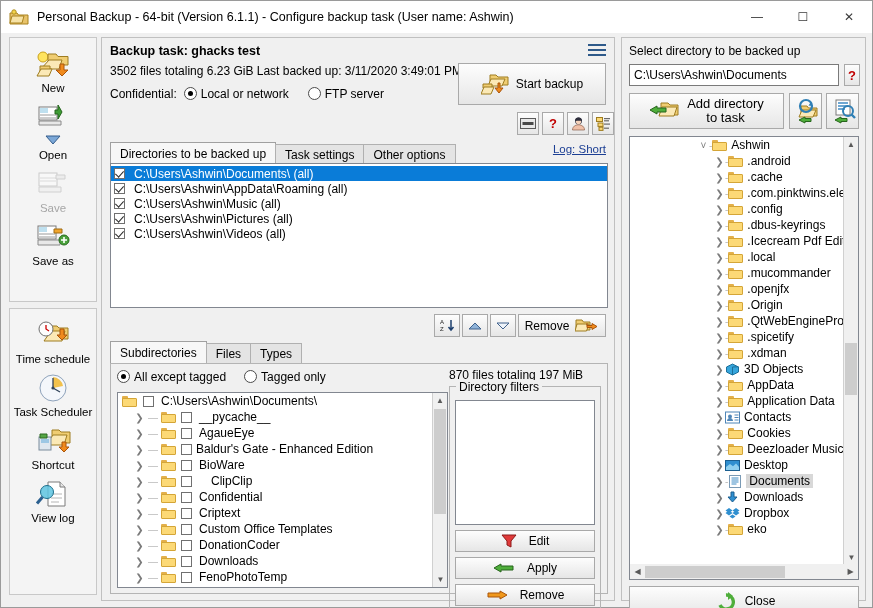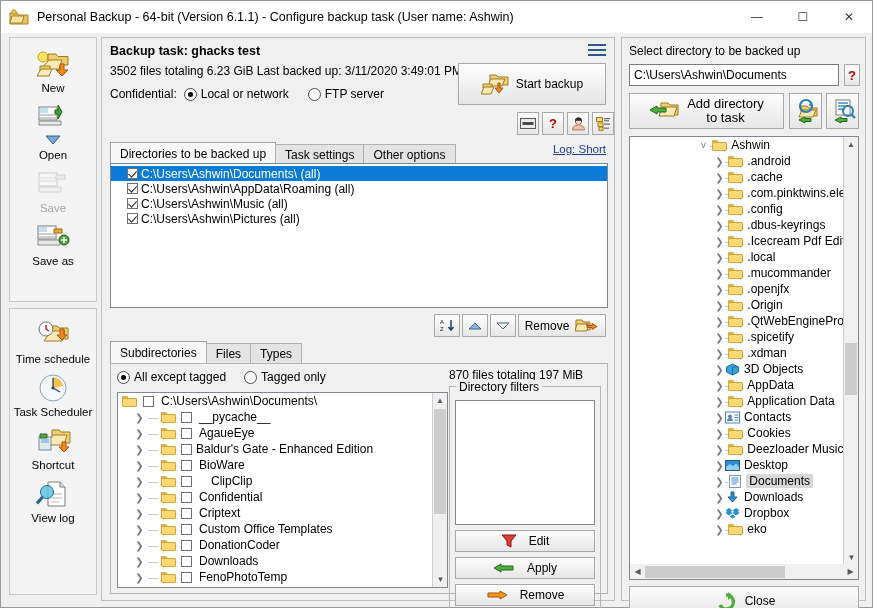--- a/index.html
+++ b/index.html
@@ -34,33 +34,33 @@
   .side-label.disabled{color:#a6a6a6;}
   .side-ico{width:38px;height:32px;position:relative;}
 
   
   .main{position:absolute;left:100px;top:36px;width:514px;height:564px;background:#f0f0f0;border:1px solid #c0c0c0;box-sizing:border-box;}
   .task-title{position:absolute;left:8px;top:6px;font-size:12.5px;font-weight:bold;}
   .task-sub{position:absolute;left:8px;top:26px;font-size:12px;}
   .dest-row{position:absolute;left:8px;top:49px;display:flex;align-items:center;font-size:12px;gap:7px;}
   .radio{width:13px;height:13px;border-radius:50%;border:1px solid #4b4b4b;background:#fff;box-sizing:border-box;position:relative;display:inline-block;flex:0 0 auto;}
   .radio.on::after{content:"";position:absolute;left:3px;top:3px;width:5px;height:5px;border-radius:50%;background:#000;}
-  .radio-lbl{display:flex;align-items:center;gap:4px;}
+  .radio-lbl{display:flex;align-items:flex-start;gap:4px;}
   .hamburger{position:absolute;right:8px;top:6px;width:18px;height:14px;}
   .hamburger i{display:block;height:2px;background:#2e5a8a;margin-bottom:3px;}
   .startbtn{position:absolute;right:8px;top:25px;width:148px;height:42px;gap:7px;}
   .combo{position:absolute;left:8px;top:74px;width:402px;height:23px;background:#fff;border:1px solid #7a7a7a;box-sizing:border-box;display:flex;align-items:center;padding:0 4px;font-size:12px;}
   .combo .arrow{margin-left:auto;font-size:9px;color:#333;}
   .mini-btn{position:absolute;top:74px;width:22px;height:23px;}
   .tabs{position:absolute;left:8px;top:104px;display:flex;align-items:flex-end;}
   .tab{height:21px;padding:0 9px;display:flex;align-items:center;border:1px solid #b0b0b0;border-bottom:none;background:#e4e4e4;font-size:12px;margin-right:-1px;box-sizing:border-box;}
   .tab.active{background:#f7f7f7;height:23px;border-color:#a0a0a0;}
   .loglink{position:absolute;right:8px;top:105px;font-size:11.5px;color:#1c3f94;text-decoration:underline;}
   .dirlist{position:absolute;left:8px;top:125px;width:498px;height:145px;}
-  .dirrow{height:15px;display:flex;align-items:center;padding-left:16px;font-size:12px;gap:3px;}
+  .dirrow{height:15px;display:flex;align-items:center;padding-left:3px;font-size:12px;gap:9px;}
   .dirrow.sel{background:#0a7cd8;color:#fff;}
   .chk{width:11px;height:11px;border:1px solid #707070;background:#fff;box-sizing:border-box;position:relative;flex:0 0 auto;}
   .chk.on::after{content:"";position:absolute;left:2px;top:0px;width:4px;height:7px;border:solid #2b2b2b;border-width:0 1.6px 1.6px 0;transform:rotate(42deg);}
   .toolrow{position:absolute;right:8px;top:276px;display:flex;gap:2px;}
   .toolrow .btn{height:23px;}
   .sq{width:26px;}
   .removebtn{width:88px;gap:6px;}
 
   
   .tabs2{position:absolute;left:8px;top:303px;display:flex;align-items:flex-end;}
@@ -339,20 +339,24 @@
         <span class="chk on"></span>
         <span>C:\Users\Ashwin\AppData\Roaming (all)</span>
       </div>
       <div class="dirrow">
         <span class="chk on"></span>
         <span>C:\Users\Ashwin\Music (all)</span>
       </div>
       <div class="dirrow">
         <span class="chk on"></span>
         <span>C:\Users\Ashwin\Pictures (all)</span>
+      </div>
+      <div class="dirrow">
+        <span class="chk on"></span>
+        <span>C:\Users\Ashwin\Videos (all)</span>
       </div>
     </div>
 
     <div class="toolrow">
       <div class="btn sq">
         <span>
           <svg width="16" height="16" viewBox="0 0 16 16" class="ico">
             <text x="1" y="6" font-size="6" font-family="Liberation Sans, sans-serif" fill="#222">A</text>
             <text x="1" y="13" font-size="6" font-family="Liberation Sans, sans-serif" fill="#222">Z</text>
             <path d="M12 2v9M9.5 9l2.5 3 2.5-3" stroke="#1d3f6e" stroke-width="1.5" fill="none"></path>

